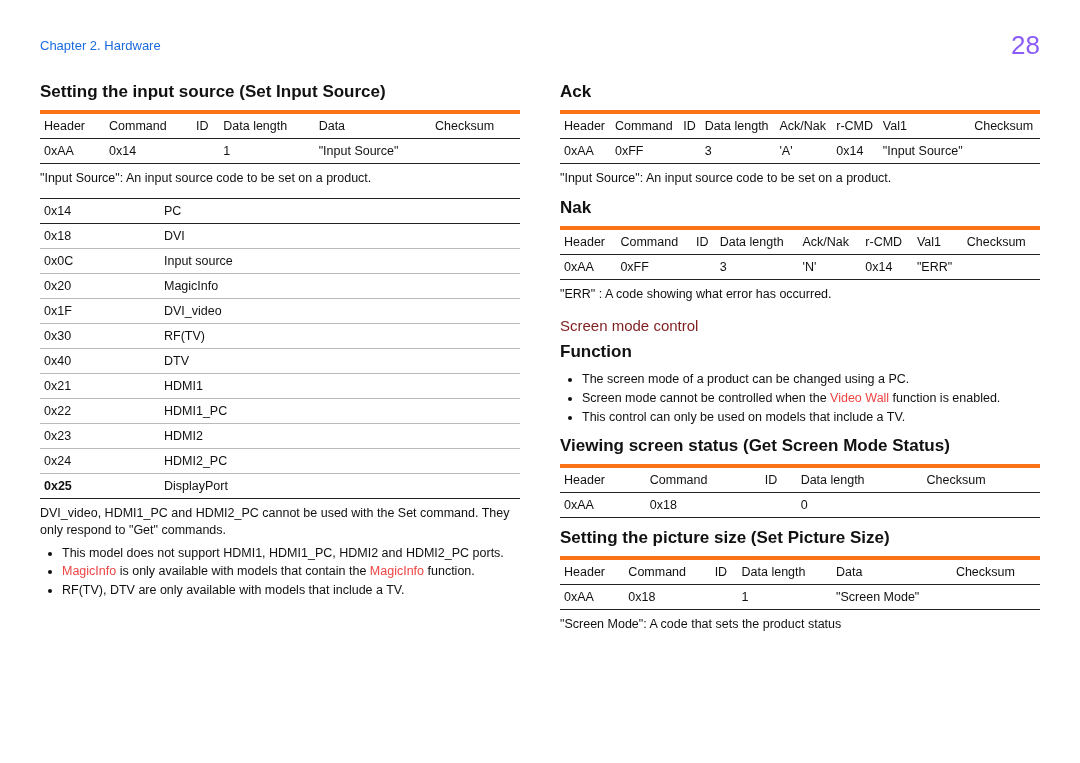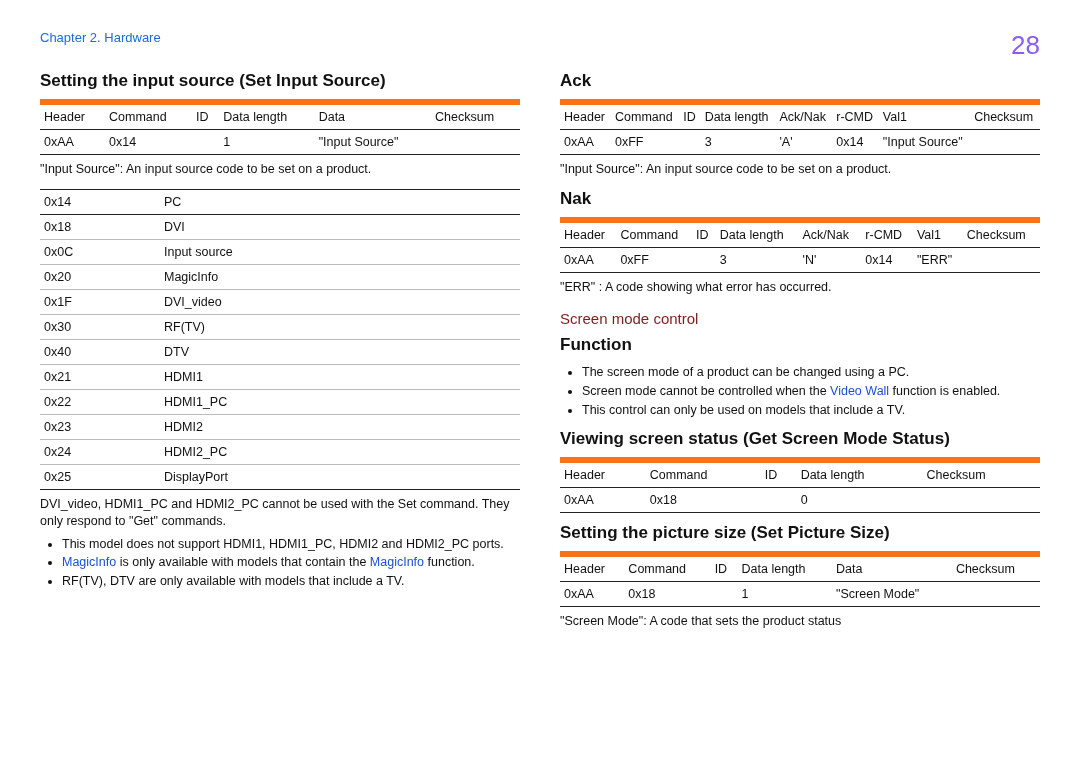--- a/index.html
+++ b/index.html
@@ -6,37 +6,37 @@
   body {
     font-family: Arial, Helvetica, sans-serif;
     font-size: 12.5px;
     color: #111;
     width: 1080px;
     height: 763px;
     padding: 30px 40px 20px 40px;
     position: relative;
     background: #fff;
   }
-  .header-row { display: flex; justify-content: space-between; align-items: flex-start; margin-bottom: 10px; }
+  .header-row { display: flex; justify-content: space-between; align-items: center; margin-bottom: 21px; }
   .chapter { color: #1a6be0; font-size: 13px; }
   .pagenum { color: #8b5cf6; font-size: 26px; font-weight: 400; }
   .cols { display: flex; gap: 40px; }
   .col { flex: 1 1 0; }
   .h3 { font-weight: 700; font-size: 17px; margin-bottom: 8px; }
   .h4 { color: #7f1d1d; font-size: 15px; margin: 14px 0 8px 0; font-weight: 400; }
   table { border-collapse: collapse; width: 100%; margin-bottom: 6px; }
   th, td { text-align: left; font-weight: 400; padding: 5px 4px; vertical-align: top; font-size: 12.5px; }
-  thead th { border-bottom: 1px solid #222; border-top: 6px solid #f97316; }
+  thead th { border-bottom: 1px solid #222; border-top: 4px solid #f97316; }
   tbody td { border-bottom: 1px solid #bbb; }
   tbody tr:last-child td { border-bottom: 1px solid #222; }
   .plain-row td { border-bottom: 1px solid #222; }
   p { margin: 4px 0; line-height: 1.4; }
   ul { list-style: disc; padding-left: 22px; margin: 4px 0; }
   li { line-height: 1.5; }
-  .link { color: #1d4ed8; }
+  .link { color: #ef4444; }
   .spacer { height: 6px; }
 </style>
 </head>
 <body>
 
 <div class="header-row">
   <div class="chapter">Chapter 2. Hardware</div>
   <div class="pagenum">28</div>
 </div>
 
@@ -108,21 +108,21 @@
           </tr>
           <tr>
             <td style="width: 25%;">0x23</td>
             <td>HDMI2</td>
           </tr>
           <tr>
             <td style="width: 25%;">0x24</td>
             <td>HDMI2_PC</td>
           </tr>
           <tr>
-            <td style="width: 25%;">0x25</td>
+            <td style="width: 25%; font-weight: bold;">0x25</td>
             <td>DisplayPort</td>
           </tr>
         </tbody>
     </table>
     <p>DVI_video, HDMI1_PC and HDMI2_PC cannot be used with the Set command. They only respond to "Get" commands.</p>
     <ul>
       <li>This model does not support HDMI1, HDMI1_PC, HDMI2 and HDMI2_PC ports.</li>
       <li>
         <span class="link">MagicInfo</span><span> is only available with models that contain the </span><span class="link">MagicInfo</span><span> function.</span>
       </li>

